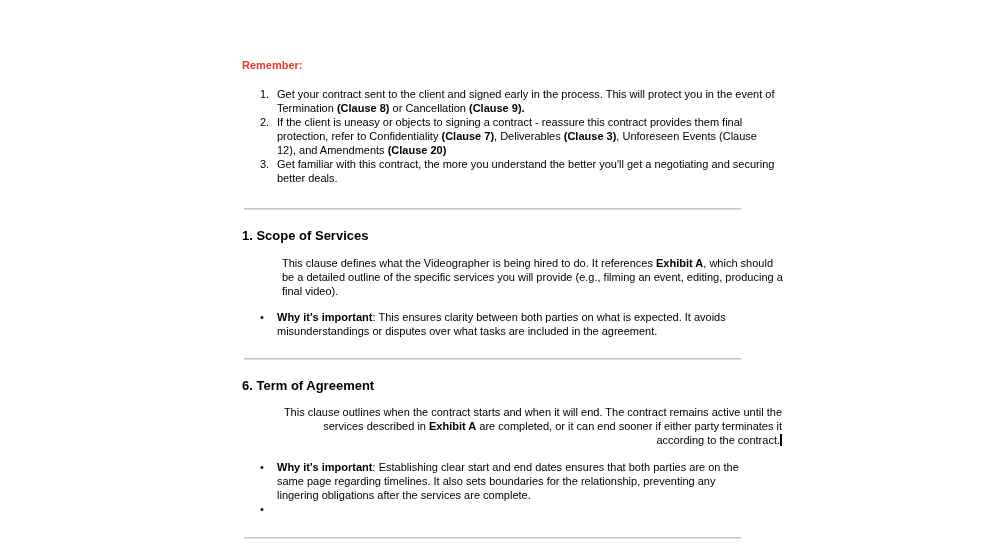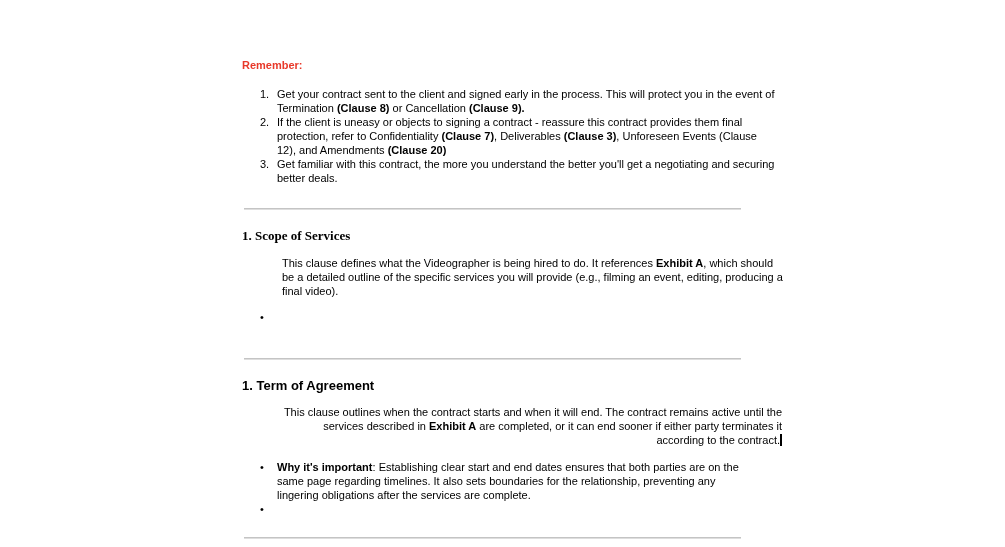--- a/index.html
+++ b/index.html
@@ -62,33 +62,34 @@
       <span><span>If the client is uneasy or objects to signing a contract - reassure this contract provides them final protection, refer to Confidentiality </span><b>(Clause 7)</b><span>, Deliverables </span><b>(Clause 3)</b><span>, Unforeseen Events (Clause 12), and Amendments </span><b>(Clause 20)</b></span>
     </li>
     <li>
       <span class="num">3.</span>
       <span>Get familiar with this contract, the more you understand the better you'll get a negotiating and securing better deals.</span>
     </li>
   </ol>
 
   <div class="hr" style="top:208px;"></div>
 
-  <div class="h2" style="top:228px;font-family:Liberation Serif, serif;">1. Scope of Services</div>
+  <div class="h2" style="top:228px;">1. Scope of Services</div>
 
   <div class="para text" style="top:256px;"><span>This clause defines what the Videographer is being hired to do. It references </span><b>Exhibit A</b><span>, which should be a detailed outline of the specific services you will provide (e.g., filming an event, editing, producing a final video).</span></div>
 
   <ul class="bullets text" style="top:310px;">
     <li>
       <span class="dot">•</span>
+      <span><b>Why it's important</b><span>: This ensures clarity between both parties on what is expected. It avoids misunderstandings or disputes over what tasks are included in the agreement.</span></span>
     </li>
   </ul>
 
   <div class="hr" style="top:358px;"></div>
 
-  <div class="h2" style="top:378px;">1. Term of Agreement</div>
+  <div class="h2" style="top:378px;">6. Term of Agreement</div>
 
   <div class="para text" style="top:405px; width:500px;text-align:right;"><span>This clause outlines when the contract starts and when it will end. The contract remains active until the services described in </span><b>Exhibit A</b><span> are completed, or it can end sooner if either party terminates it according to the contract.</span><span class="caret"></span></div>
 
   <ul class="bullets text" style="top:460px;">
     <li>
       <span class="dot">•</span>
       <span><b>Why it's important</b><span>: Establishing clear start and end dates ensures that both parties are on the same page regarding timelines. It also sets boundaries for the relationship, preventing any lingering obligations after the services are complete.</span></span>
     </li>
     <li>
       <span class="dot">•</span>

